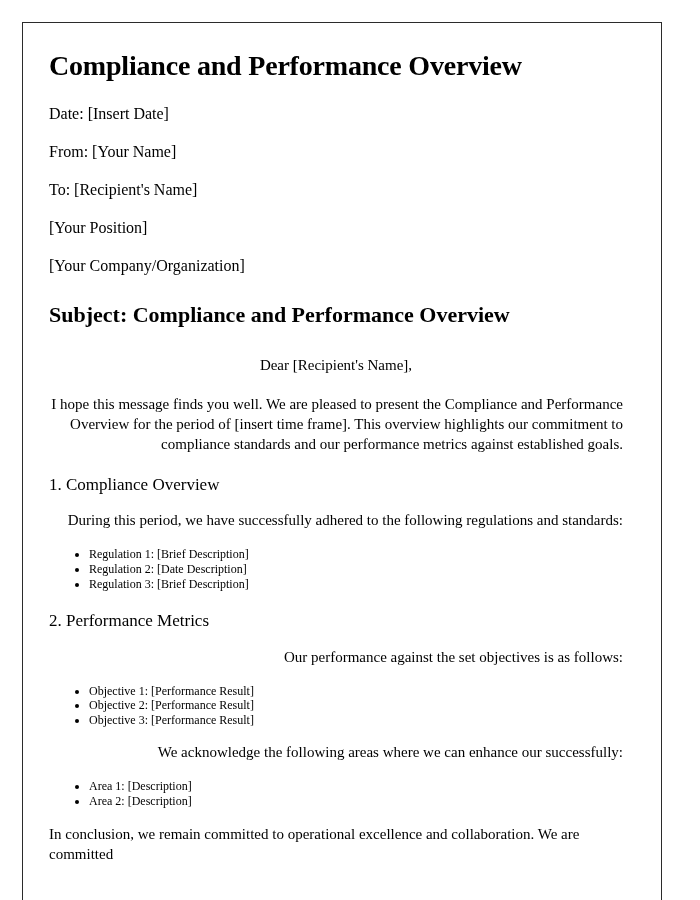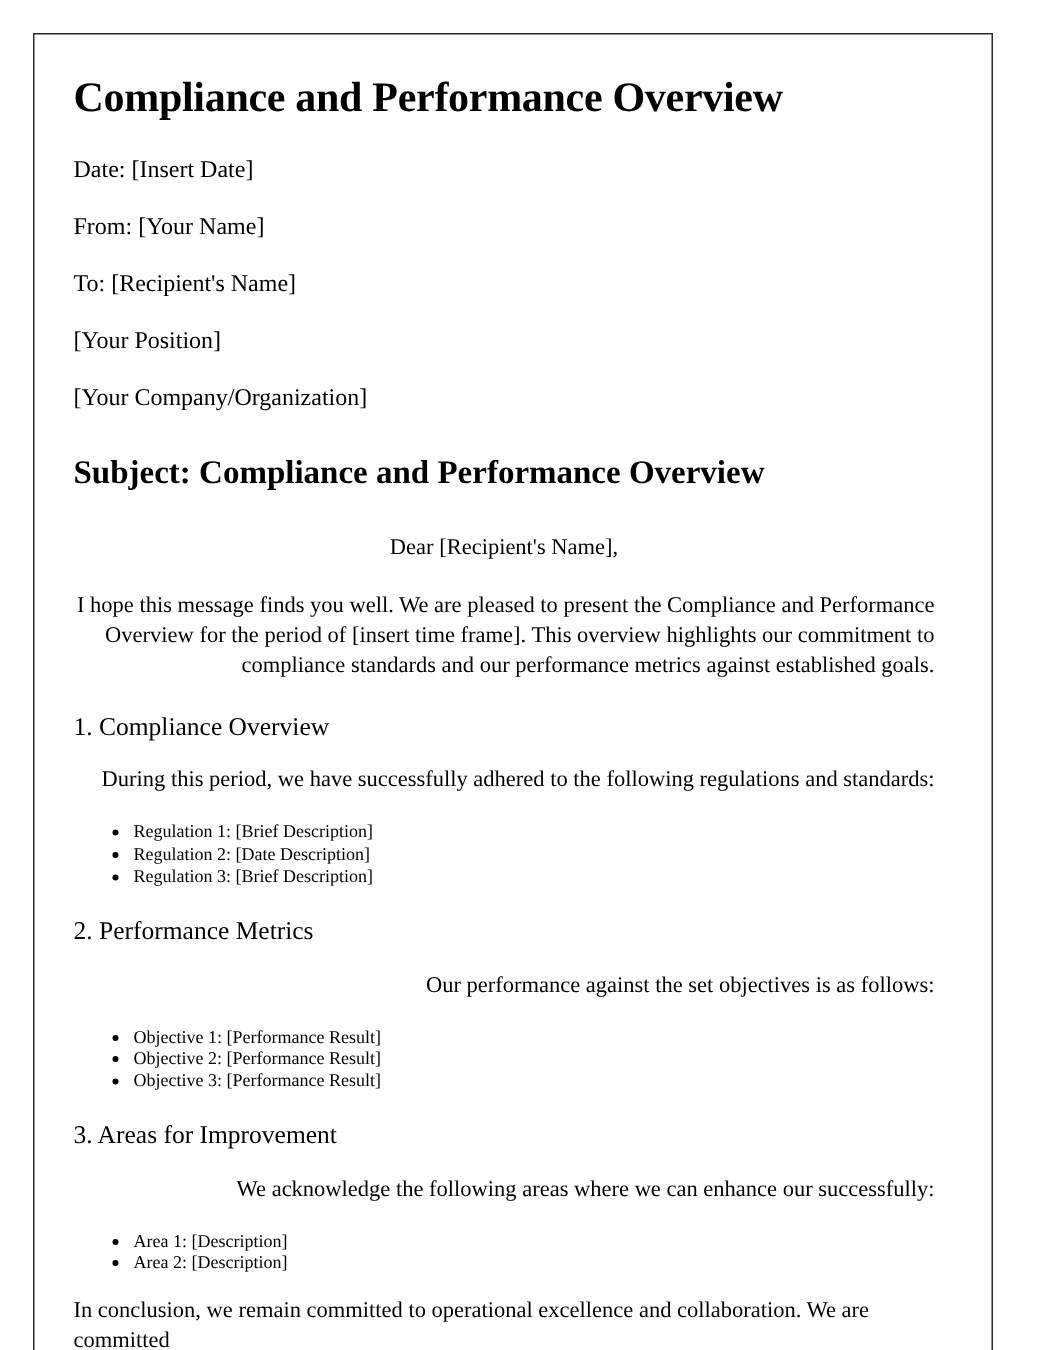--- a/index.html
+++ b/index.html
@@ -121,21 +121,20 @@
     </ul>
 
     <h3 class="section-heading">2. Performance Metrics</h3>
     <p class="body-paragraph">Our performance against the set objectives is as follows:</p>
     <ul class="bullet-list">
       <li>Objective 1: [Performance Result]</li>
       <li>Objective 2: [Performance Result]</li>
       <li>Objective 3: [Performance Result]</li>
     </ul>
 
-    <h3 class="section-heading">3. Areas for Improvement</h3>
     <p class="body-paragraph">We acknowledge the following areas where we can enhance our successfully:</p>
     <ul class="bullet-list">
       <li>Area 1: [Description]</li>
       <li>Area 2: [Description]</li>
     </ul>
 
     <p class="closing-paragraph">In conclusion, we remain committed to operational excellence and collaboration. We are committed</p>
 
   </div>
 </div>

